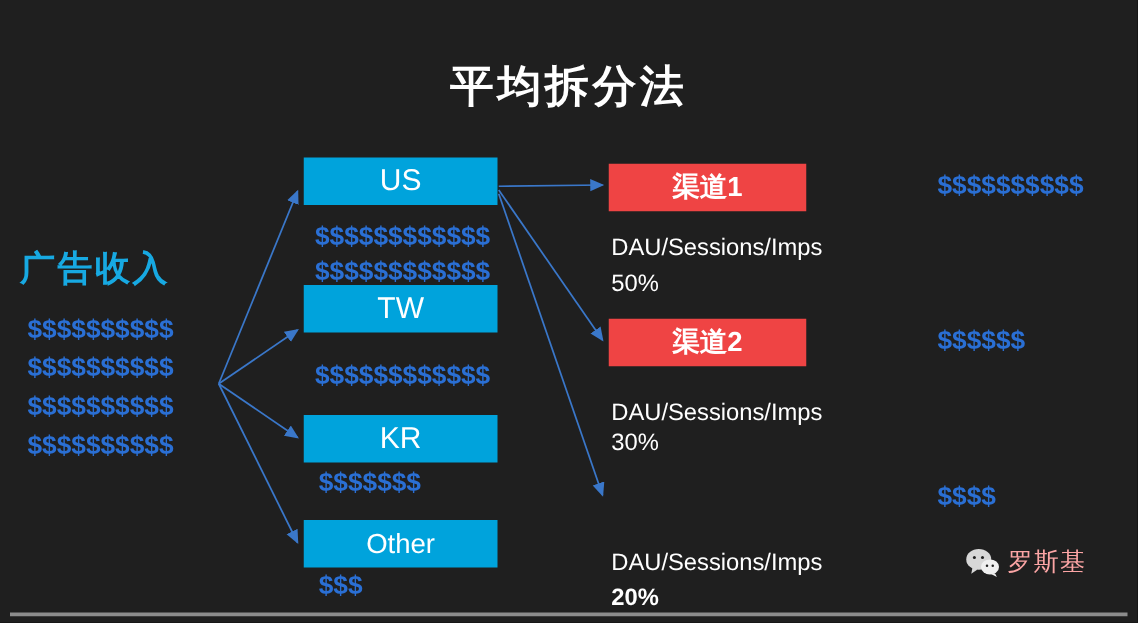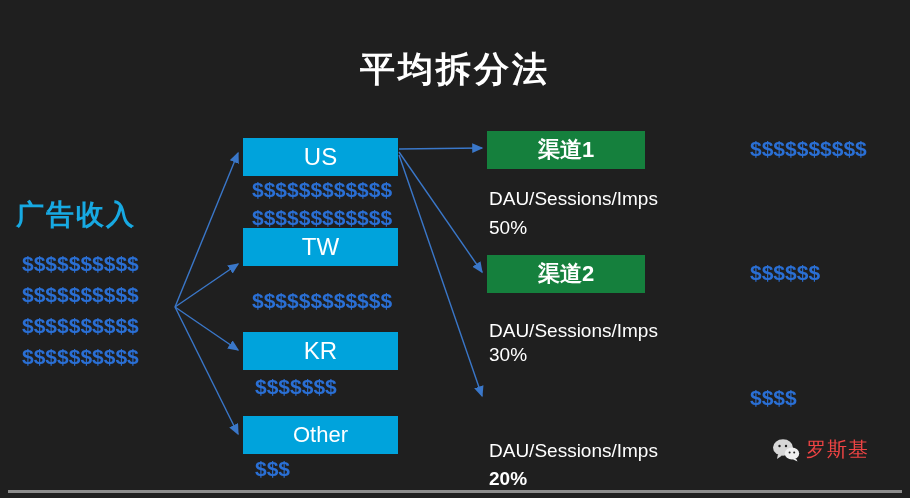--- a/index.html
+++ b/index.html
@@ -24,27 +24,27 @@
   .box {
     position: absolute; display: flex; align-items: center; justify-content: center;
     color: #ffffff;
   }
   .region-box {
     left: 243px; width: 155px; height: 38px;
     background: #00a3dc; font-size: 24px;
   }
   .channel-box {
     left: 487px; width: 158px; height: 38px;
-    background: #15803d; font-size: 22px; font-weight: bold;
+    background: #ef4444; font-size: 22px; font-weight: bold;
   }
   .metric { position: absolute; left: 489px; color: #ffffff; font-size: 19px; }
   .right-dollars { position: absolute; left: 750px; }
   .arrows { position: absolute; left: 0; top: 0; pointer-events: none; }
   .watermark { position: absolute; left: 772px; top: 436px; display: flex; align-items: center; }
-  .watermark-text { color: #ef4444; font-size: 20px; margin-left: 6px; letter-spacing: 1px; }
+  .watermark-text { color: #fca5a5; font-size: 20px; margin-left: 6px; letter-spacing: 1px; }
   .divider {
     position: absolute; left: 8px; right: 8px; bottom: 5px; height: 3px;
     background: #8c8c8c;
   }
 </style>
 </head>
 <body>
 
 <div class="slide">
 
@@ -68,21 +68,21 @@
   <div class="title">平均拆分法</div>
 
   <div class="revenue-label">广告收入</div>
   <div class="rev-rows">
     <div class="dollars">$$$$$$$$$$</div>
     <div class="dollars">$$$$$$$$$$</div>
     <div class="dollars">$$$$$$$$$$</div>
     <div class="dollars">$$$$$$$$$$</div>
   </div>
 
-  <div class="box region-box" style="top:138px;">US</div>
+  <div class="box region-box" style="top:126px;">US</div>
   <div class="dollars" style="position:absolute;left:252px;top:176px;line-height:28px;">$$$$$$$$$$$$</div>
   <div class="dollars" style="position:absolute;left:252px;top:204px;line-height:28px;">$$$$$$$$$$$$</div>
 
   <div class="box region-box" style="top:228px;">TW</div>
   <div class="dollars" style="position:absolute;left:252px;top:289px;">$$$$$$$$$$$$</div>
 
   <div class="box region-box" style="top:332px;">KR</div>
   <div class="dollars" style="position:absolute;left:255px;top:375px;">$$$$$$$</div>
 
   <div class="box region-box" style="top:416px;font-size:22px;">Other</div>

